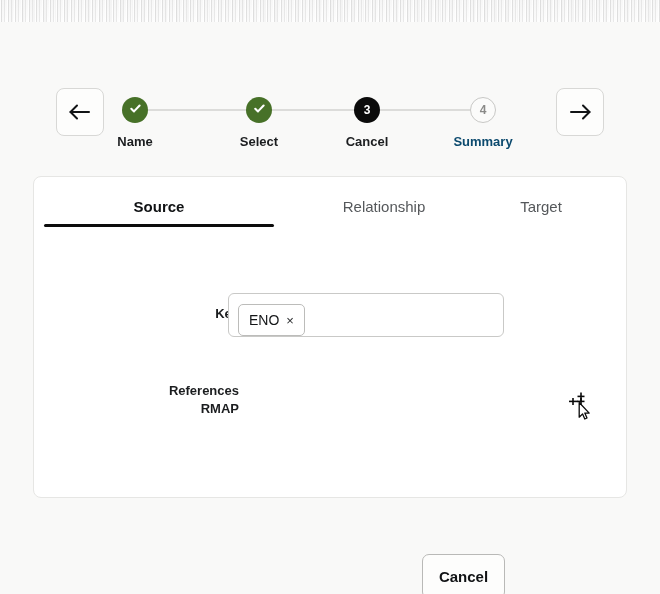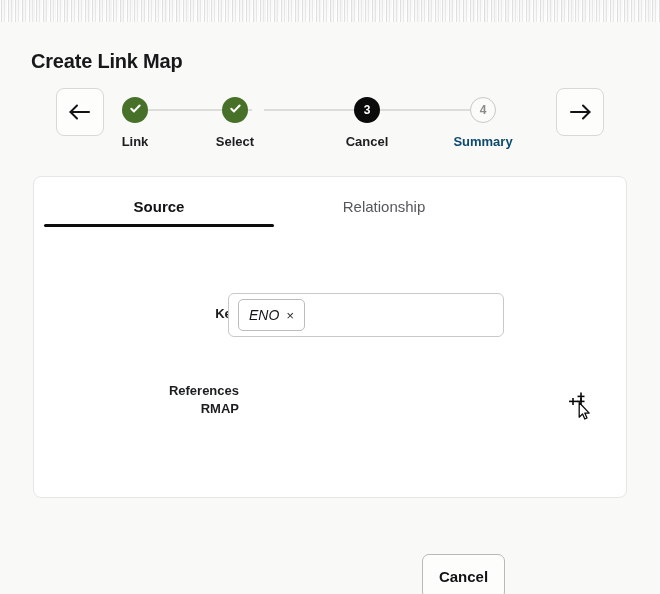--- a/index.html
+++ b/index.html
@@ -222,23 +222,22 @@
     top: 0;
     width: 276px;
     height: 44px;
     box-sizing: border-box;
     background: #ffffff;
   }
   .control.chipbox {
     border: 1px solid #c9c9c7;
     border-radius: 6px;
     display: flex;
-    align-items: center;
+    align-items: flex-end;
     padding-left: 9px;
-    font-style: italic;
   }
   .chip {
     display: inline-flex;
     align-items: center;
     gap: 7px;
     height: 30px;
     padding: 0 10px;
     border: 1px solid #bcbcba;
     border-radius: 5px;
     background: #ffffff;
@@ -320,21 +319,20 @@
     padding: 0;
   }
 </style>
 </head>
 <body>
 
 <div id="noise-strip"></div>
 
 <div id="page">
 
-  <div class="page-title">Create Link Map</div>
 
   <div class="stepper-row">
 
     <div class="nav-btn back">
       <span>
         <svg width="24" height="18" viewBox="0 0 24 18">
           <path d="M2.5 9 H21" stroke="#111315" stroke-width="2" fill="none" stroke-linecap="round"></path>
           <path d="M9 2.5 L2.5 9 L9 15.5" stroke="#111315" stroke-width="2" fill="none" stroke-linecap="round" stroke-linejoin="round"></path>
         </svg>
       </span>
@@ -356,24 +354,24 @@
       <div class="connector" style="left:245px;width:104px;"></div>
 
       <div class="step done" style="left:0px;">
         <div class="bullet">
           <span class="check">
             <svg width="15" height="15" viewBox="0 0 15 15">
               <path d="M3.3 7.8 L6 10.4 L11.6 4.5" stroke="#ffffff" stroke-width="2.1" fill="none" stroke-linecap="round" stroke-linejoin="round"></path>
             </svg>
           </span>
         </div>
-        <div class="label">Link</div>
-      </div>
-
-      <div class="step done" style="left:100px;">
+        <div class="label">Name</div>
+      </div>
+
+      <div class="step done" style="left:124px;">
         <div class="bullet">
           <span class="check">
             <svg width="15" height="15" viewBox="0 0 15 15">
               <path d="M3.3 7.8 L6 10.4 L11.6 4.5" stroke="#ffffff" stroke-width="2.1" fill="none" stroke-linecap="round" stroke-linejoin="round"></path>
             </svg>
           </span>
         </div>
         <div class="label">Select</div>
       </div>
 
@@ -396,20 +394,23 @@
 
   <div class="card">
 
     <div class="tabs">
       <div class="tab active tab-source">
         <span>Source</span>
         <span class="tab-underline"></span>
       </div>
       <div class="tab tab-relationship">
         <span>Relationship</span>
+      </div>
+      <div class="tab tab-target">
+        <span>Target</span>
       </div>
     </div>
 
     <div class="form">
 
       <div class="field-row key">
         <div class="field-label">Key</div>
         <div class="control chipbox">
           <span class="chip">
             <span>ENO</span>

